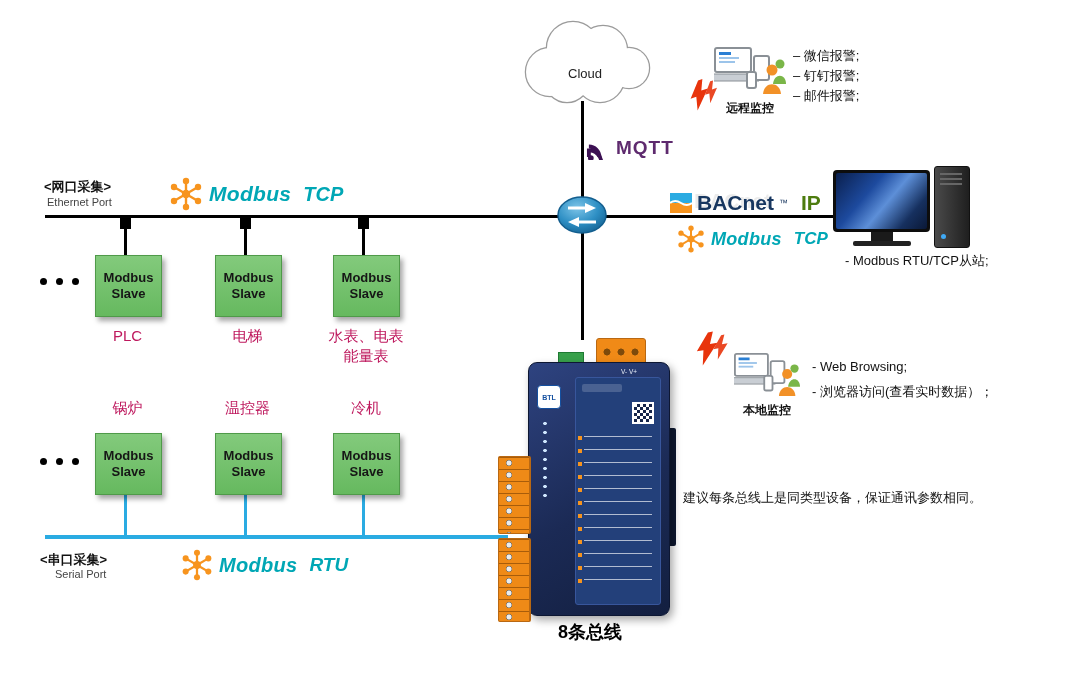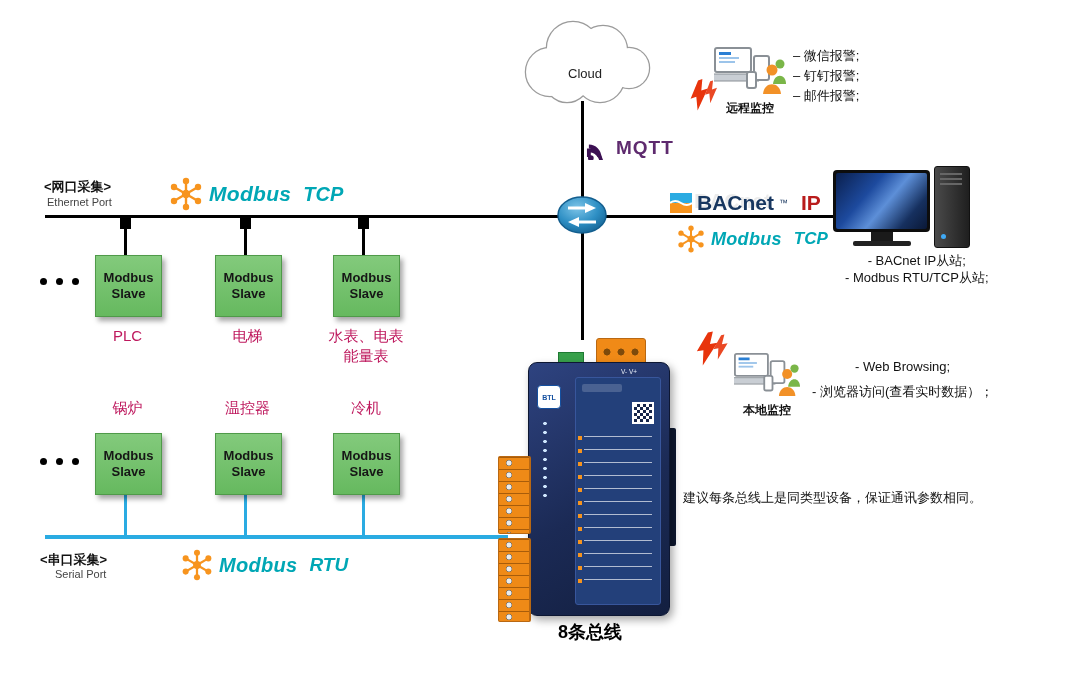--- a/index.html
+++ b/index.html
@@ -19,24 +19,24 @@
   .dots{position:absolute;display:flex;gap:9px;align-items:center;}
   .dots i{width:7px;height:7px;border-radius:50%;background:#000;}
   .port-cn{position:absolute;font-size:13px;font-weight:bold;color:#111;}
   .port-en{position:absolute;font-size:11px;color:#444;}
   .logo{position:absolute;display:flex;align-items:center;gap:5px;}
   .modbus-txt{font-style:italic;font-weight:bold;color:#00a7b5;letter-spacing:.3px;}
   .modbus-suffix{font-style:italic;font-weight:bold;color:#00a7b5;margin-left:7px;}
   .mqtt-txt{font-size:19px;font-weight:bold;color:#5e2a6e;letter-spacing:1px;}
   .bacnet-brand{font-size:21px;font-weight:800;color:#17365f;text-shadow:-3px -2px 0 rgba(0,0,0,.08);}
   .bacnet-tm{font-size:9px;color:#17365f;vertical-align:top;}
-  .bacnet-suffix{font-size:21px;font-weight:bold;color:#b91c1c;margin-left:8px;}
+  .bacnet-suffix{font-size:21px;font-weight:bold;color:#4d7c0f;margin-left:8px;}
   .cloud-title{position:absolute;font-size:16px;font-weight:bold;color:#111;text-align:center;}
   .cloud-sub{position:absolute;font-size:13px;color:#222;text-align:center;}
-  .list{position:absolute;font-size:13px;color:#111;text-align:center;}
+  .list{position:absolute;font-size:13px;color:#111;}
   .list div{white-space:nowrap;}
   .caption{position:absolute;font-size:12px;font-weight:bold;color:#111;text-align:center;}
   .note{position:absolute;font-size:13px;color:#111;white-space:nowrap;}
   .bus-label{position:absolute;font-size:18px;font-weight:bold;color:#000;text-align:center;}
   
   .monitor{position:absolute;width:97px;height:62px;background:#0d0d0d;border-radius:4px;padding:3px;box-sizing:border-box;}
   .monitor .screen{width:100%;height:100%;border-radius:2px;
       background:linear-gradient(130deg,#0a1f4d 0%,#1d4a9e 35%,#5d8fd8 55%,#16305f 80%,#0a1836 100%);}
   .mon-stand{position:absolute;width:22px;height:9px;background:#1a1a1a;}
   .mon-base{position:absolute;width:58px;height:5px;background:#222;border-radius:2px;}
@@ -288,21 +288,20 @@
   <div class="bus-label" style="left:505px;top:620px;width:170px">8条总线</div>
 
   <div class="monitor" style="left:833px;top:170px">
     <div class="screen"></div>
   </div>
   <div class="mon-stand" style="left:871px;top:232px"></div>
   <div class="mon-base" style="left:853px;top:241px"></div>
   <div class="tower" style="left:934px;top:166px"></div>
 
   <div class="list" style="left:845px;top:252px;line-height:17px">
-    <div>- BACnet IP从站;</div>
     <div>- Modbus RTU/TCP从站;</div>
   </div>
 
   <svg class="abs" style="left:684px;top:78px;transform:rotate(-18deg)" width="36" height="34">
       <use href="#bolts"></use>
     </svg>
   <svg class="abs" style="left:714px;top:42px" width="72" height="56">
       <use href="#devices"></use>
     </svg>
   <div class="caption" style="left:712px;top:100px;width:76px">远程监控</div>

